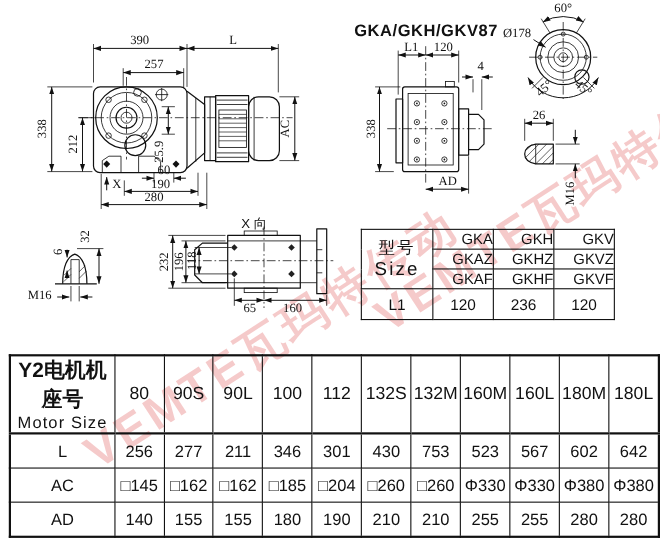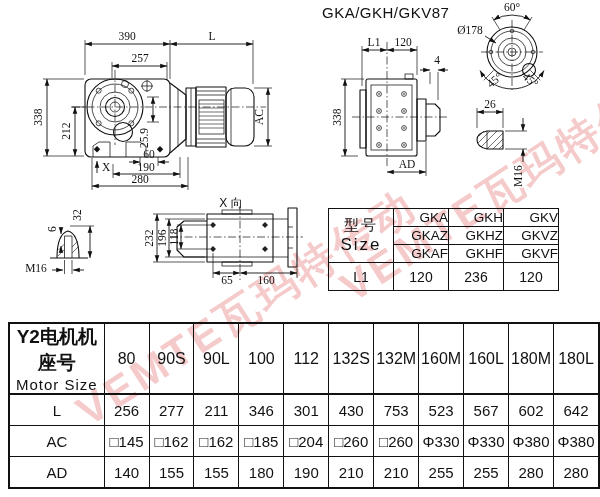--- a/index.html
+++ b/index.html
@@ -3,21 +3,21 @@
 <meta charset="utf-8">
 <style>
   html,body{margin:0;padding:0;background:#fff;}
   .page{position:relative;width:600px;height:497px;background:#fff;overflow:hidden;
         font-family:"Liberation Sans",sans-serif;color:#111;}
   .wm{position:absolute;font-weight:bold;white-space:nowrap;transform-origin:left top;
       font-size:42px;letter-spacing:4px;pointer-events:none;
       font-family:"Liberation Sans",sans-serif;}
   .wm1{left:66px;top:392px;transform:rotate(-33deg);}
   .wm2{left:330px;top:268px;transform:rotate(-33deg);}
-  .title{position:absolute;left:322px;top:4px;font-size:15px;font-weight:400;
+  .title{position:absolute;left:322px;top:20px;font-size:15px;font-weight:700;
          letter-spacing:.5px;font-family:"Liberation Sans",sans-serif;}
   svg{position:absolute;left:0;top:0;}
   svg .ln{fill:none;stroke:#111;stroke-width:1.1;stroke-linejoin:round;}
   svg .tn{fill:none;stroke:#111;stroke-width:.75;}
   svg .ext{stroke:#111;stroke-width:.7;}
   svg .dimln{stroke:#111;stroke-width:.9;fill:none;}
   svg .cl{stroke:#111;stroke-width:.7;fill:none;stroke-dasharray:8 2.5 1.5 2.5;}
   svg .ht{stroke:#111;stroke-width:.6;}
   svg text.dim{font:11.5px "Liberation Serif",serif;fill:#111;}
   svg text.lab{font:12px "Liberation Sans",sans-serif;fill:#111;}

